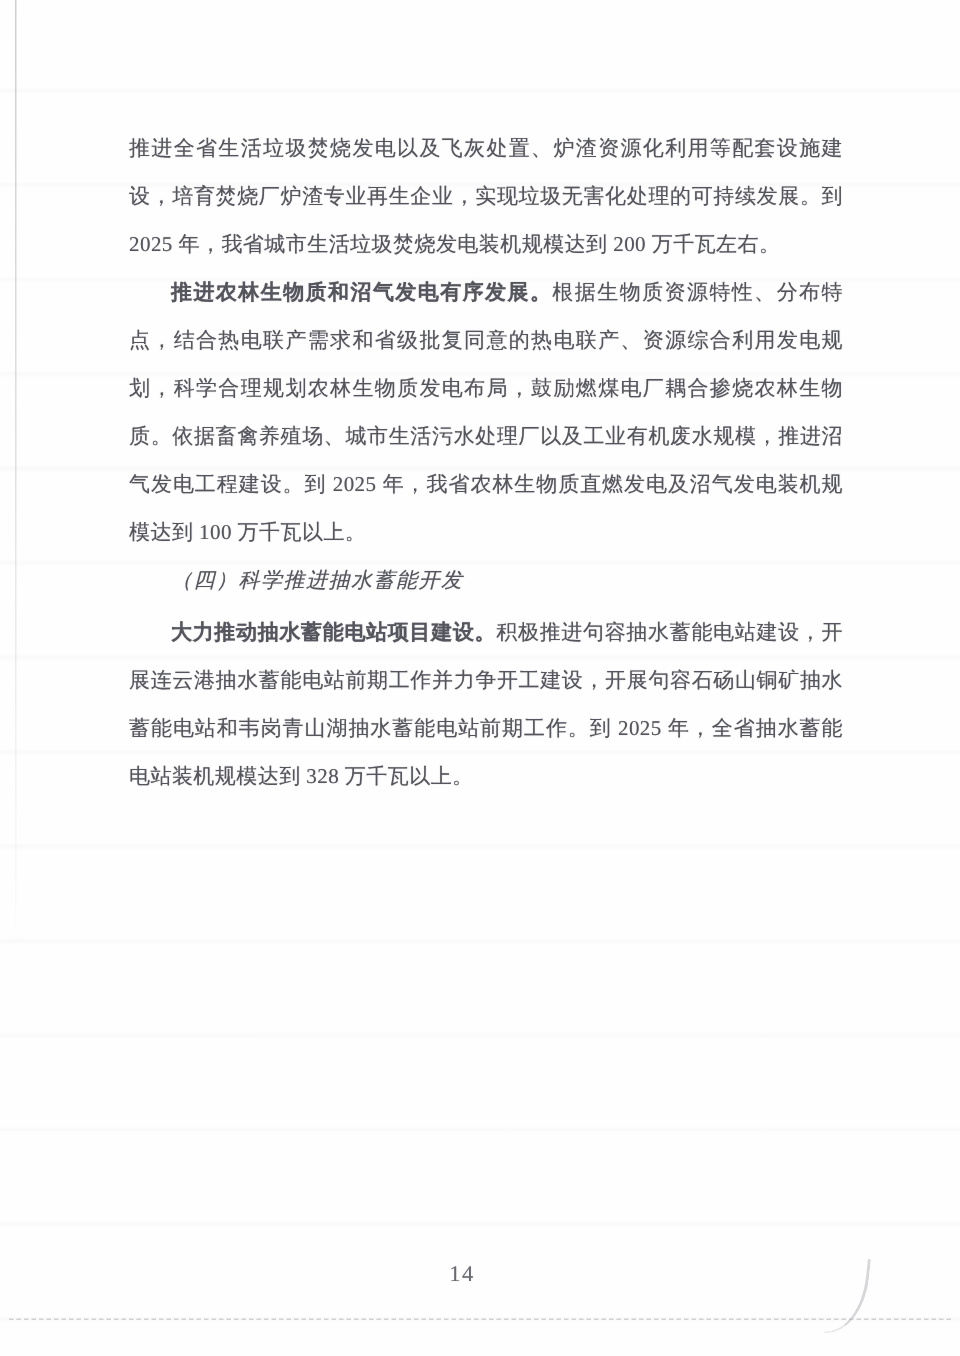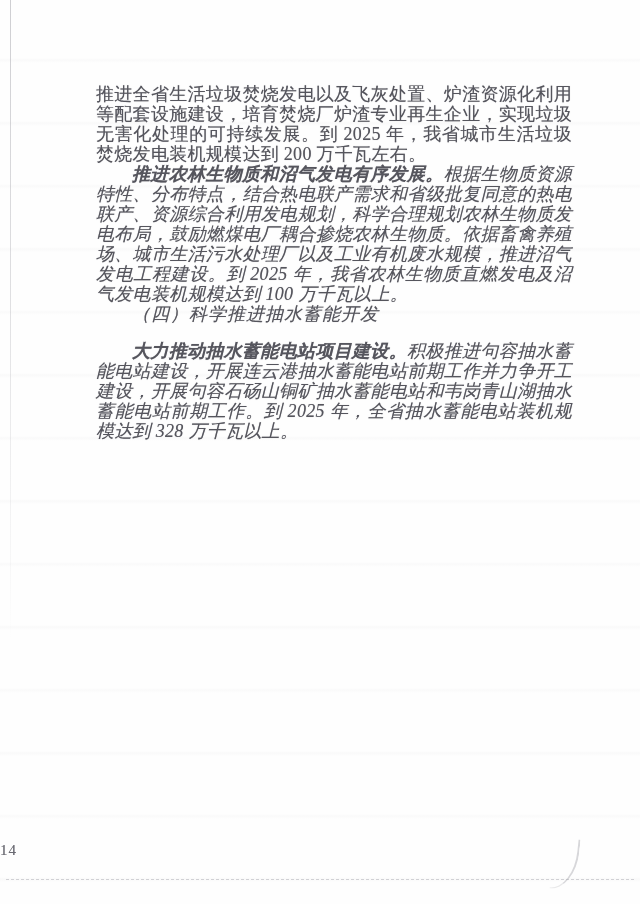--- a/index.html
+++ b/index.html
@@ -49,47 +49,48 @@
     position:absolute;
     left:552px;top:838px;
     width:26px;height:52px;
     border-right:2px solid rgba(168,168,175,0.45);
     border-bottom:1px solid rgba(168,168,175,0.25);
     border-bottom-right-radius:26px 40px;
     transform:rotate(6deg);
   }
   .content{
     position:absolute;
-    left:96px;
+    left:86px;
     top:84px;
     width:476px;
     color:var(--ink);
-    font-size:18px;
-    line-height:20px;
+    font-size:14px;
+    line-height:32px;
     letter-spacing:0.3px;
     text-align:justify;
     text-justify:inter-character;
     text-shadow:0 0 0.7px rgba(85,85,93,0.55);
   }
   p.para{margin:0;}
-  p.indented{text-indent:2em;font-style:italic;}
+  p.indented{text-indent:2em;}
   p.continuation{text-indent:0;}
-  p.spaced{margin-top:17px;}
+  p.spaced{margin-top:3px;}
   .lead{font-weight:700;}
   p.heading{
     text-indent:2em;
     font-style:italic;
     font-weight:400;
     letter-spacing:1px;
   }
   .page-number{
     position:absolute;
     top:840px;
     left:0;
     width:616px;
+    text-align:center;
     font-size:15px;
     line-height:20px;
     color:var(--faint);
     letter-spacing:1px;
     text-shadow:0 0 0.6px rgba(106,106,114,0.5);
   }
 </style>
 </head>
 <body>
 

